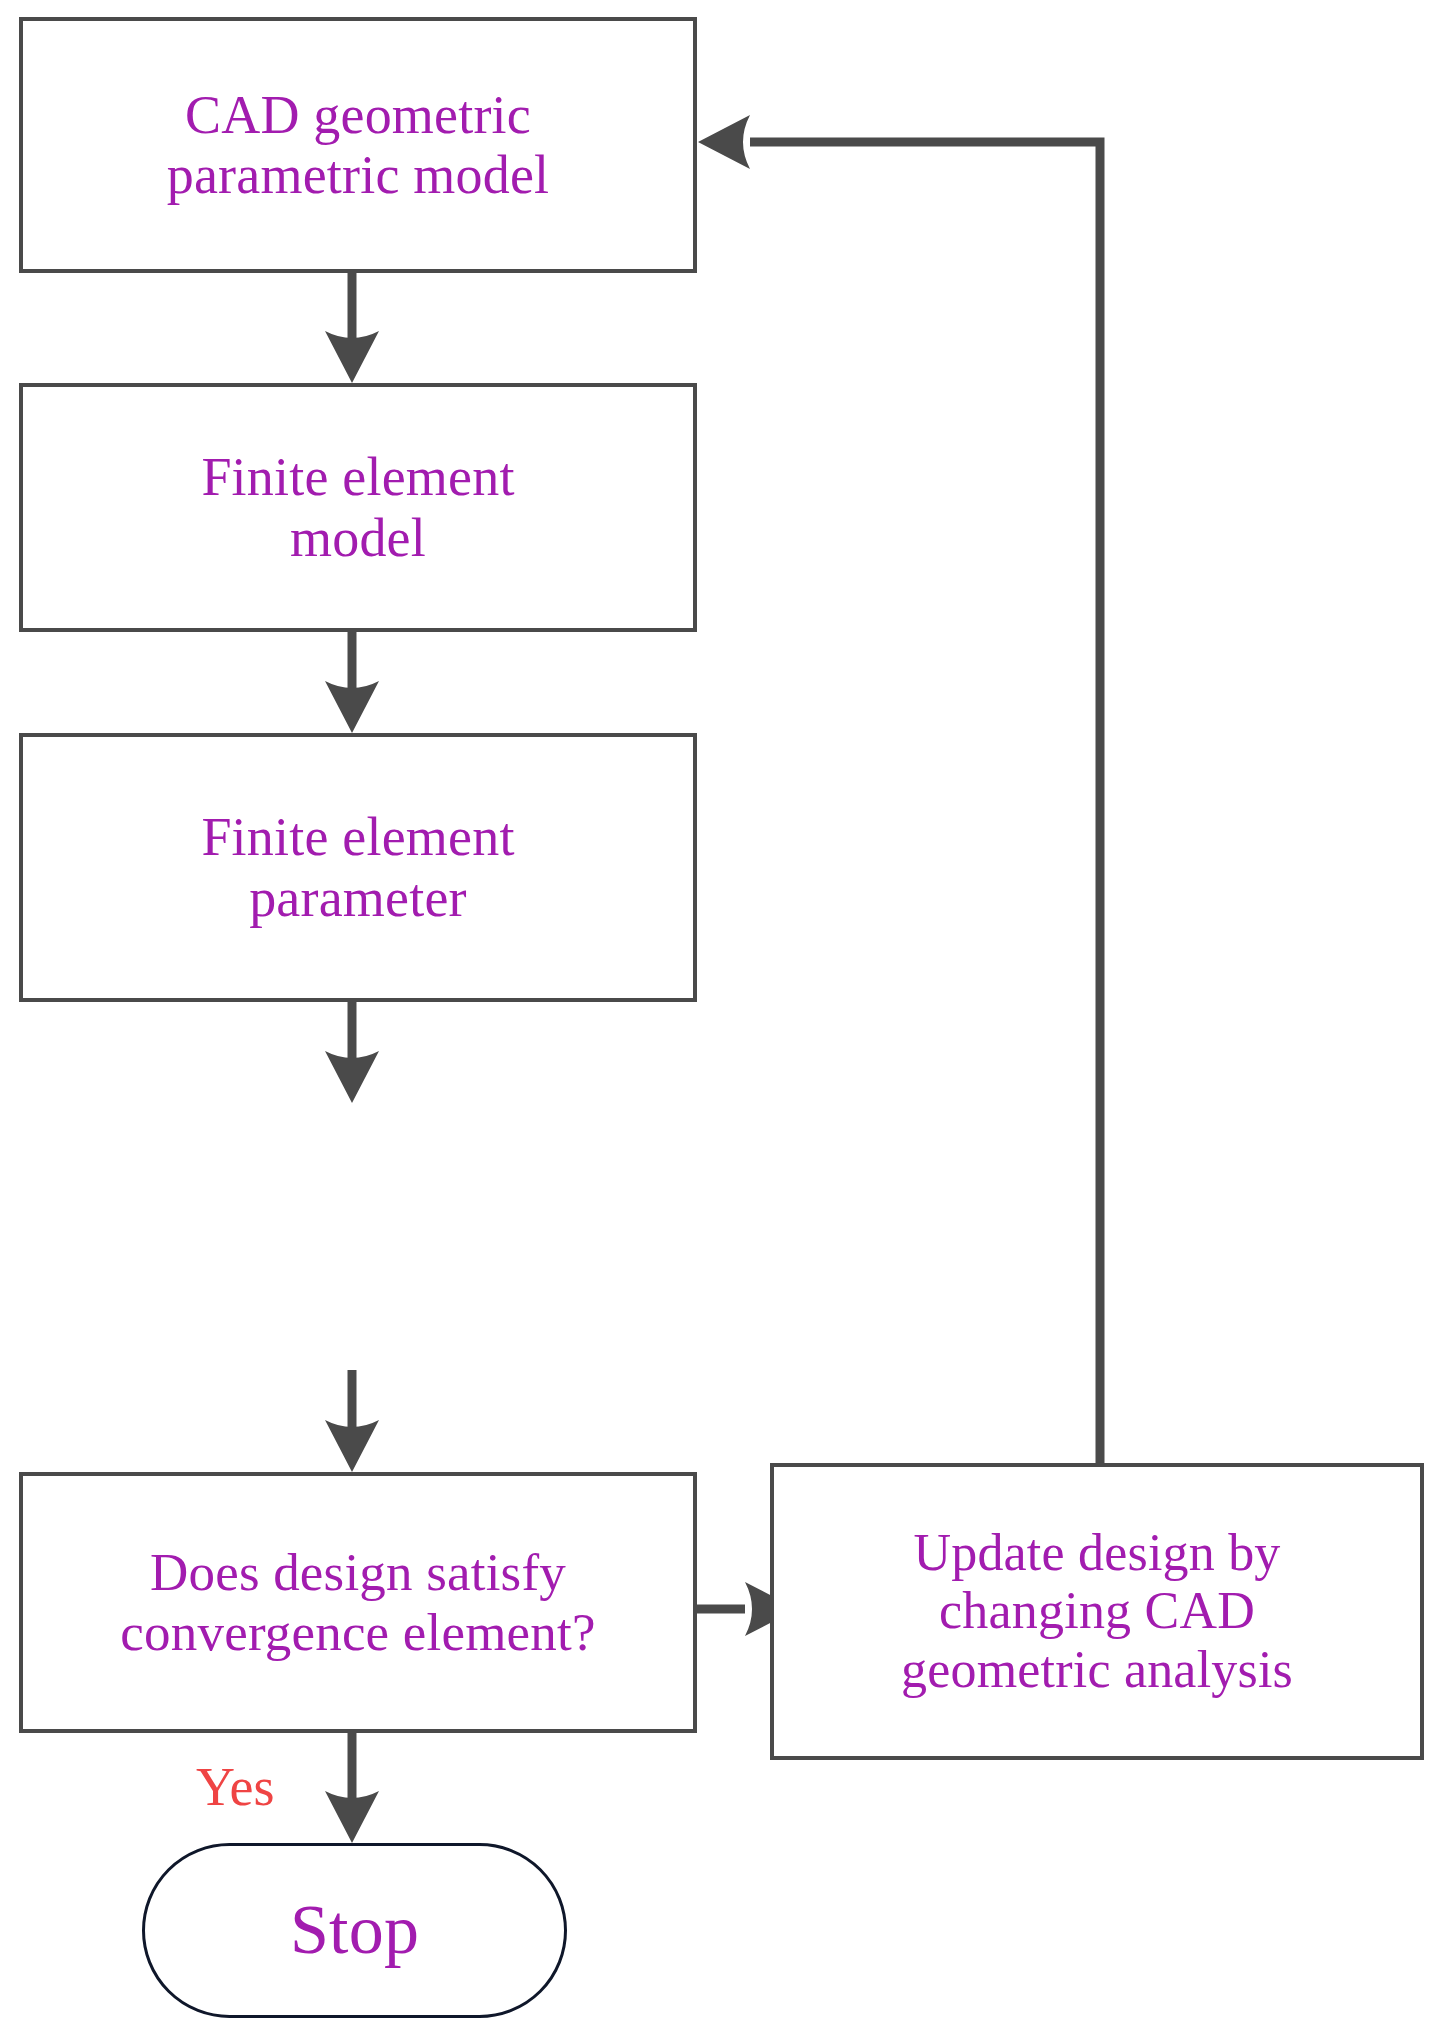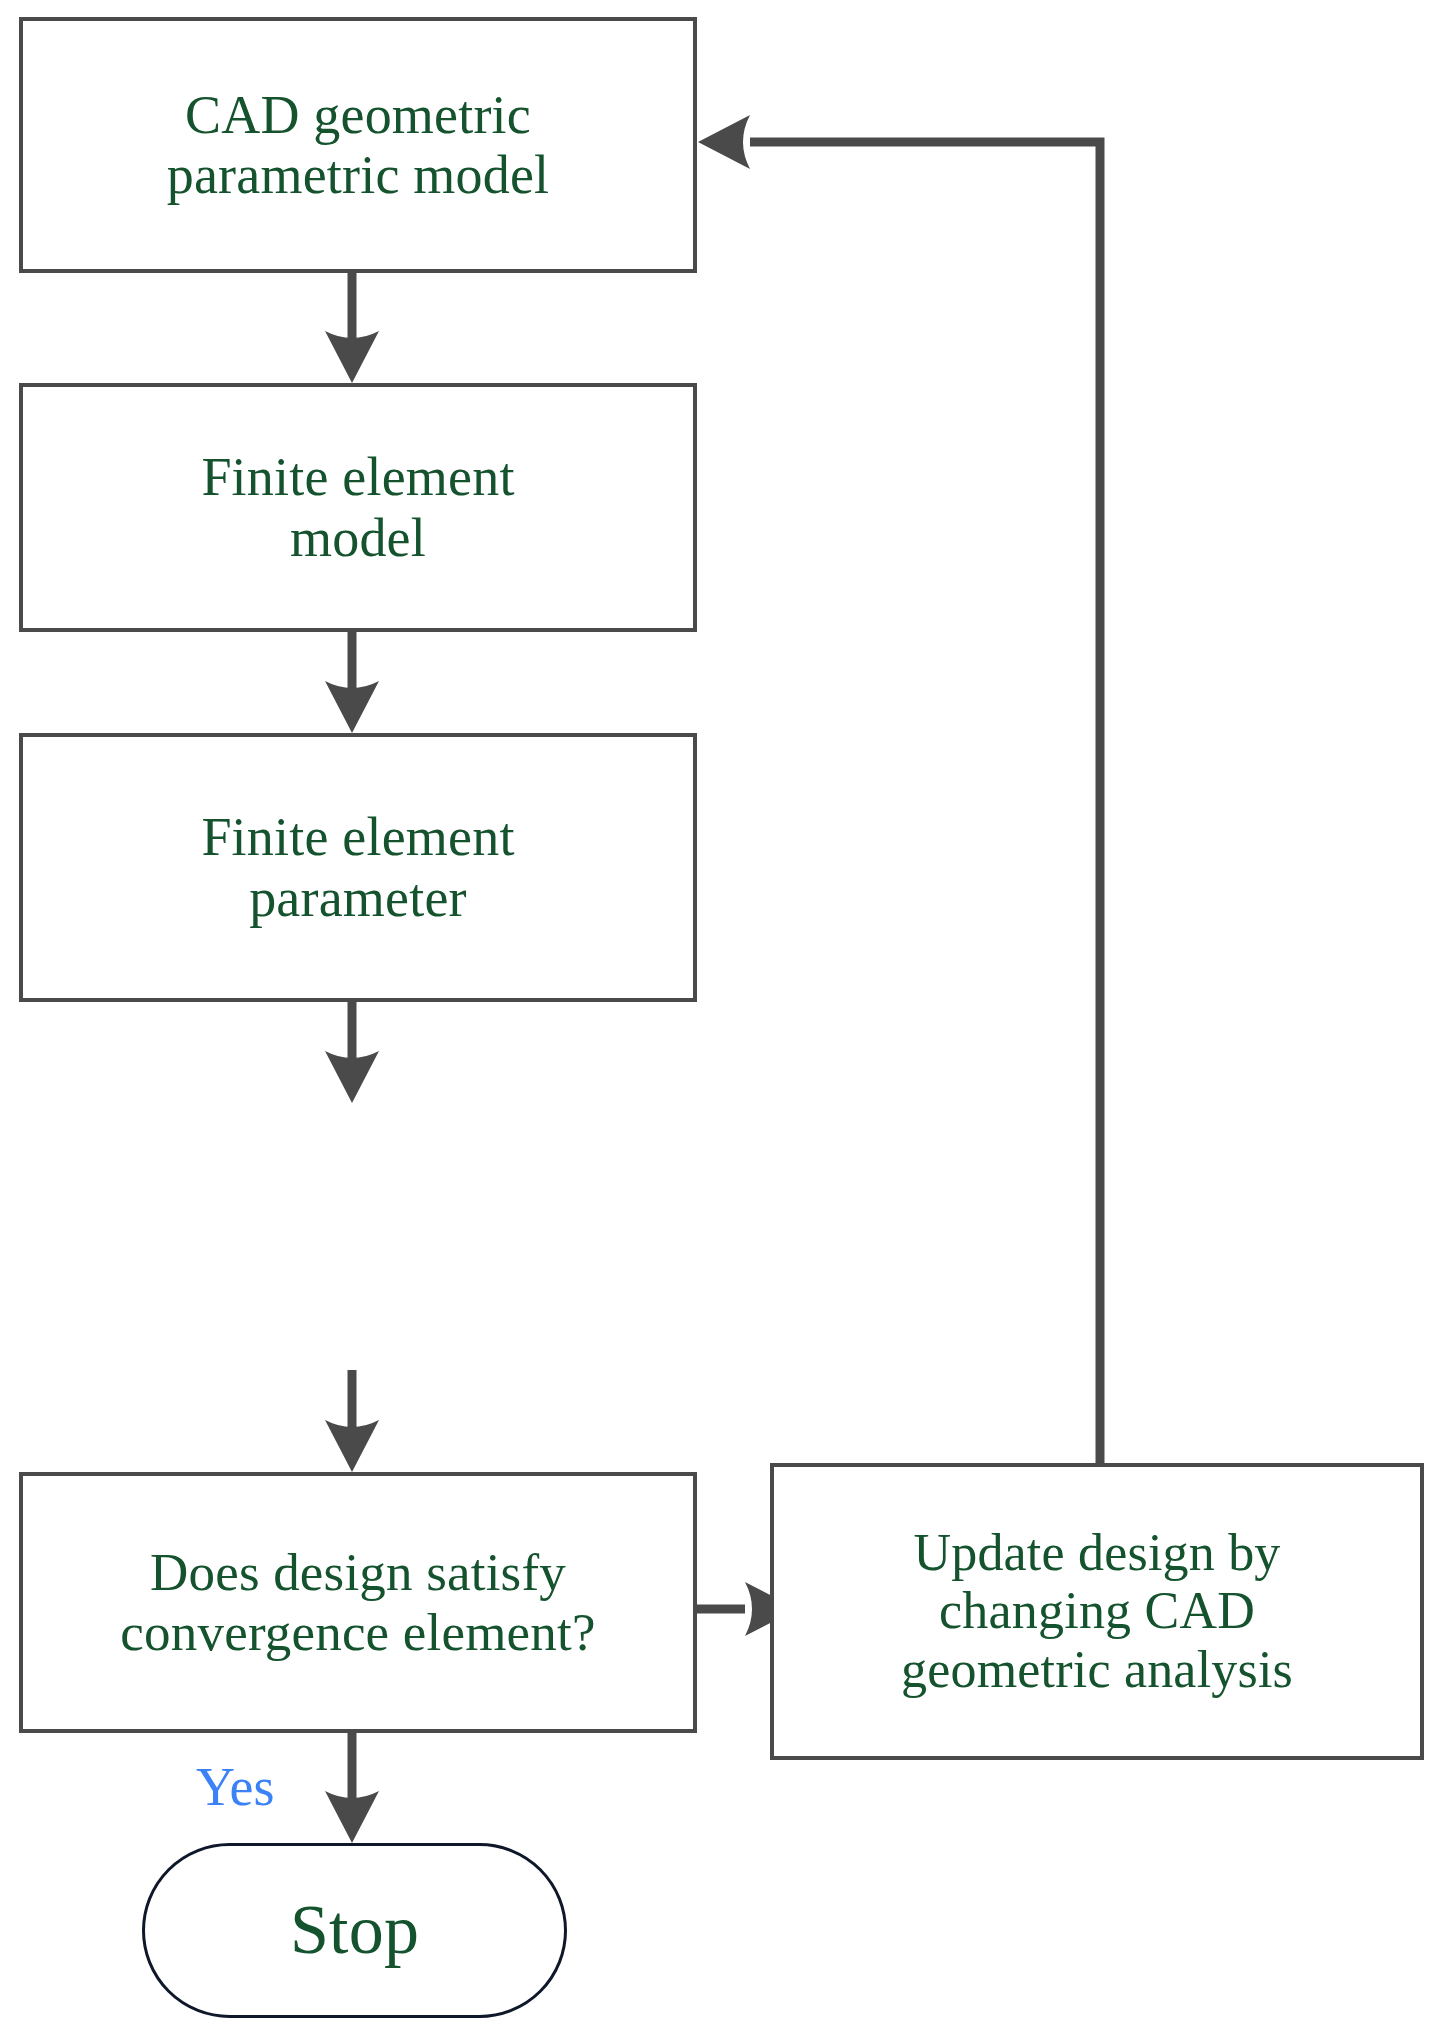--- a/index.html
+++ b/index.html
@@ -17,38 +17,38 @@
     font-family: "Liberation Serif", "DejaVu Serif", serif;
   }
   .node {
     position: absolute;
     box-sizing: border-box;
     display: flex;
     align-items: center;
     justify-content: center;
     text-align: center;
     background: #ffffff;
-    color: #14532d;
+    color: #a21caf;
   }
   .node-rect {
     border: 4px solid #4a4a4a;
   }
   .node-stadium {
     border: 3px solid #0f172a;
     border-radius: 999px;
   }
   .node-label {
     display: block;
     line-height: 1.12;
     letter-spacing: 0.2px;
     padding: 0 10px;
   }
   .edge-label {
     position: absolute;
-    color: #3b82f6;
+    color: #ef4444;
     line-height: 1;
     white-space: nowrap;
   }
   svg.connectors {
     position: absolute;
     left: 0;
     top: 0;
     width: 1433px;
     height: 2035px;
     overflow: visible;

